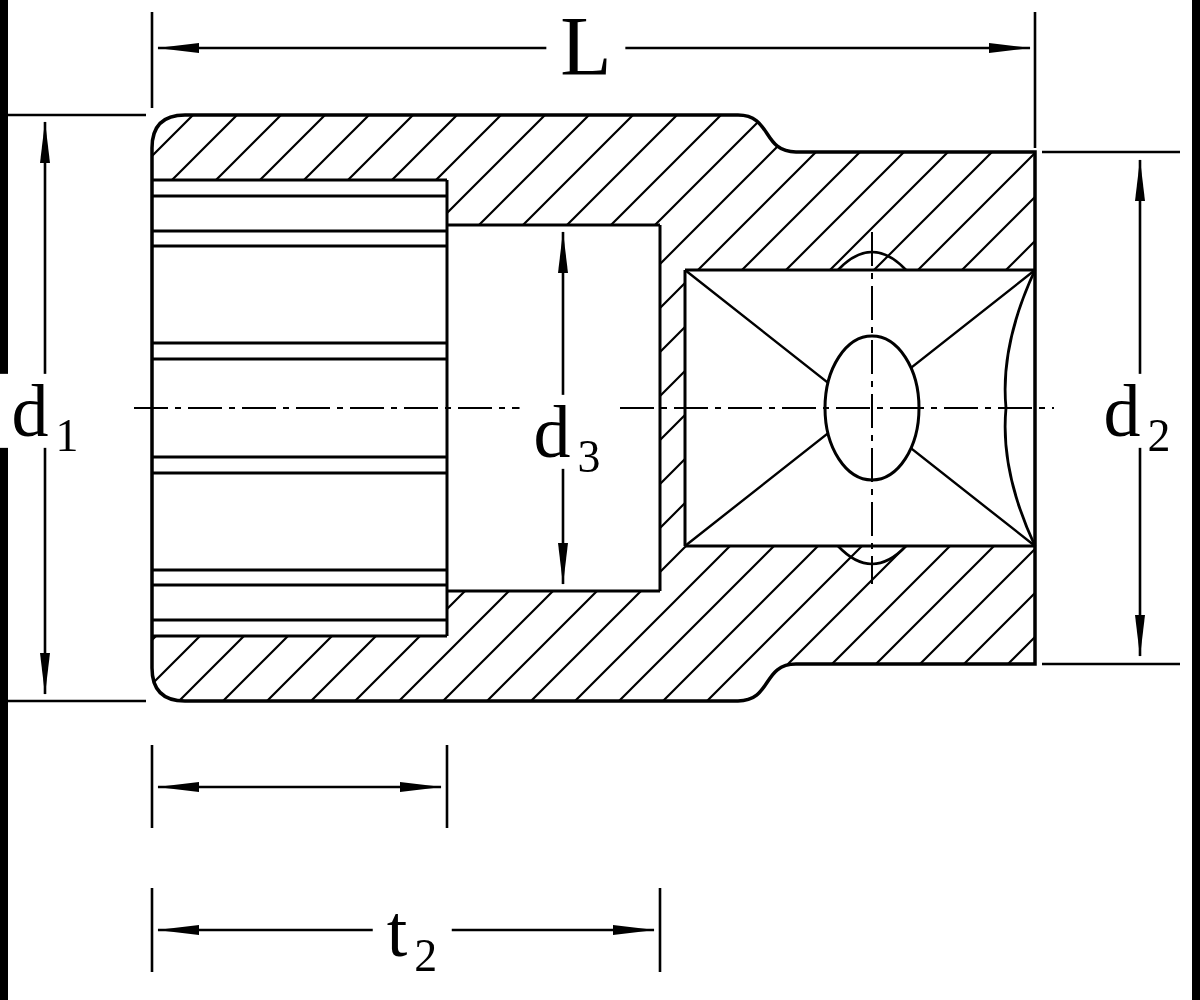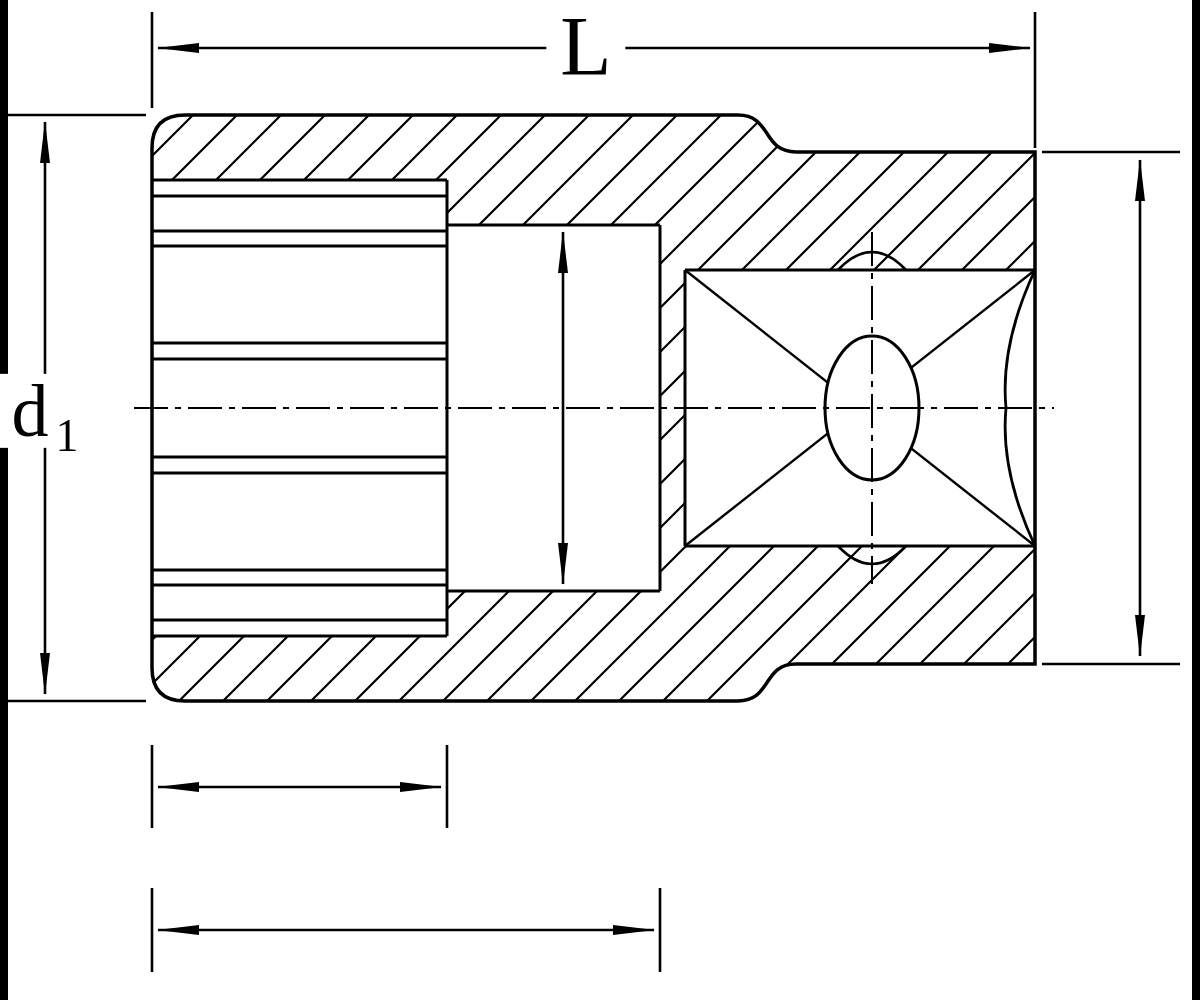--- a/index.html
+++ b/index.html
@@ -112,17 +112,20 @@
     <g stroke="#000" stroke-width="2.6" fill="none">
       <path d="M152,888 V972 M660,888 V972"></path>
       <path d="M158,930 H654" marker-start="url(#arr)" marker-end="url(#arr)"></path>
     </g>
   </svg>
 
   <div class="lbl lbl-L" style="left:586px; top:47px;"><span>L</span></div>
 
   <div class="lbl" style="left:45px; top:411px;"><span>d</span><sub>1</sub></div>
 
+  <div class="lbl" style="left:1137px; top:411px;"><span>d</span><sub>2</sub></div>
+
+  <div class="lbl" style="left:567px; top:432px;"><span>d</span><sub>3</sub></div>
 
 
-
+  <div class="lbl" style="left:412px; top:931px;"><span>t</span><sub>2</sub></div>
 
 </div>
 
 </body></html>

